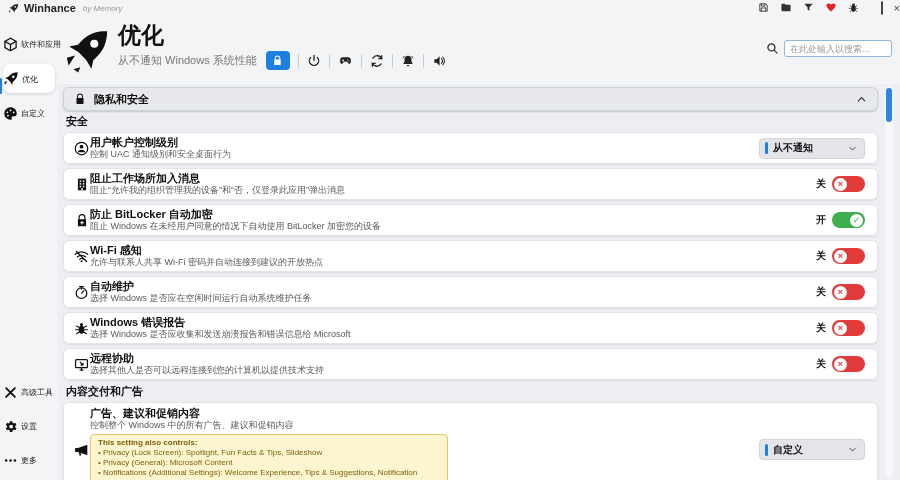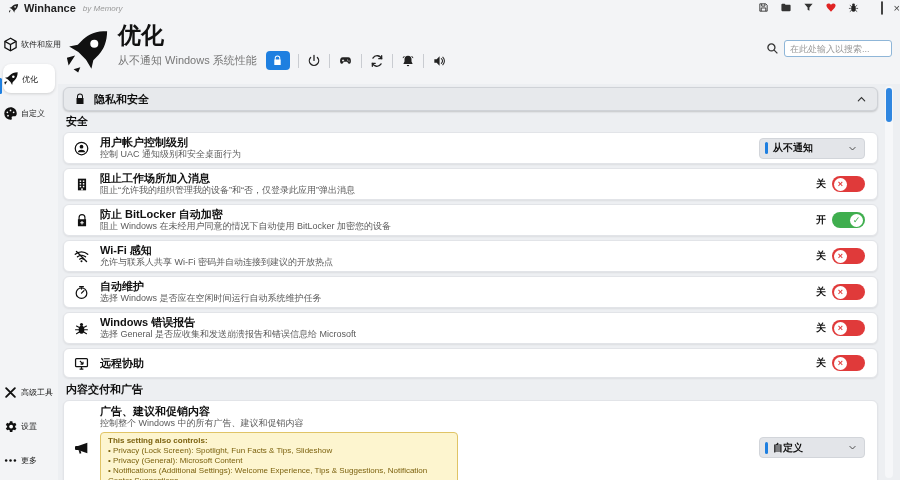--- a/index.html
+++ b/index.html
@@ -63,21 +63,21 @@
 
   .section-header { height:24px; background:#e7e9ec; border:1px solid #cfd2d7; border-radius:6px;
                     box-shadow:0 1px 2px rgba(0,0,0,.18); display:flex; align-items:center; gap:8px;
                     padding:0 10px; margin-bottom:3px; }
   .section-title { font-size:11px; font-weight:700; color:#111; }
   .section-chevron { margin-left:auto; color:#333; }
 
   .group-label { font-size:11px; font-weight:700; color:#111; margin:3px 0 3px 3px; }
 
   .row { background:#fff; border:1px solid #e2e4e8; border-radius:6px; box-shadow:0 1px 2px rgba(0,0,0,.07);
-         display:flex; align-items:center; gap:10px; padding:3px 12px 3px 9px; margin-bottom:4px; min-height:30px; }
+         display:flex; align-items:center; padding:3px 12px 3px 9px; margin-bottom:4px; min-height:30px; }
   .row-icon { color:#111; width:17px; display:flex; justify-content:center; }
   .row-text { flex:1; min-width:0; }
   .row-title { font-size:11px; font-weight:700; color:#111; line-height:13px; }
   .row-sub { font-size:9px; color:#5a5a5a; line-height:11px; }
   .row-control { display:flex; align-items:center; gap:6px; }
   .toggle-state { font-size:10px; font-weight:700; color:#111; }
 
   .toggle { width:33px; height:16px; border-radius:9px; position:relative; }
   .toggle.off { background:#e03a3a; }
   .toggle.on  { background:#3fae4e; }
@@ -414,40 +414,41 @@
       <div class="row">
         <span class="row-icon">
           <svg width="15" height="15" viewBox="0 0 24 24" fill="#111">
               <ellipse cx="12" cy="14" rx="4.5" ry="6.5"></ellipse>
               <circle cx="12" cy="5.5" r="2.5"></circle>
               <path d="M2.5 14h5M16.5 14h5M4 8l4.5 2.5M20 8l-4.5 2.5M4 20.5l4.5-3M20 20.5l-4.5-3" stroke="#111" stroke-width="1.7" fill="none" stroke-linecap="round"></path>
             </svg>
         </span>
         <div class="row-text">
           <div class="row-title">Windows 错误报告</div>
-          <div class="row-sub">选择 General 是否应收集和发送崩溃报告和错误信息给 Microsoft</div>
+          <div class="row-sub">选择 Windows 是否应收集和发送崩溃报告和错误信息给 Microsoft</div>
         </div>
         <div class="row-control">
           <span class="toggle-state">关</span>
           <div class="toggle off">
               <span class="knob">×</span>
             </div>
         </div>
       </div>
 
       <div class="row">
         <span class="row-icon">
           <svg width="15" height="15" viewBox="0 0 24 24" fill="none" stroke="#111" stroke-width="2">
               <rect x="2.5" y="4" width="19" height="13" rx="1.5"></rect>
               <path d="M9 21h6M12 17v4"></path>
               <path d="M9.5 8l5 5M14.5 13v-4M14.5 13h-4" stroke-width="1.7"></path>
             </svg>
         </span>
         <div class="row-text">
           <div class="row-title">远程协助</div>
+          <div class="row-sub">选择其他人是否可以远程连接到您的计算机以提供技术支持</div>
         </div>
         <div class="row-control">
           <span class="toggle-state">关</span>
           <div class="toggle off">
               <span class="knob">×</span>
             </div>
         </div>
       </div>
 
       <div class="group-label">内容交付和广告</div>

